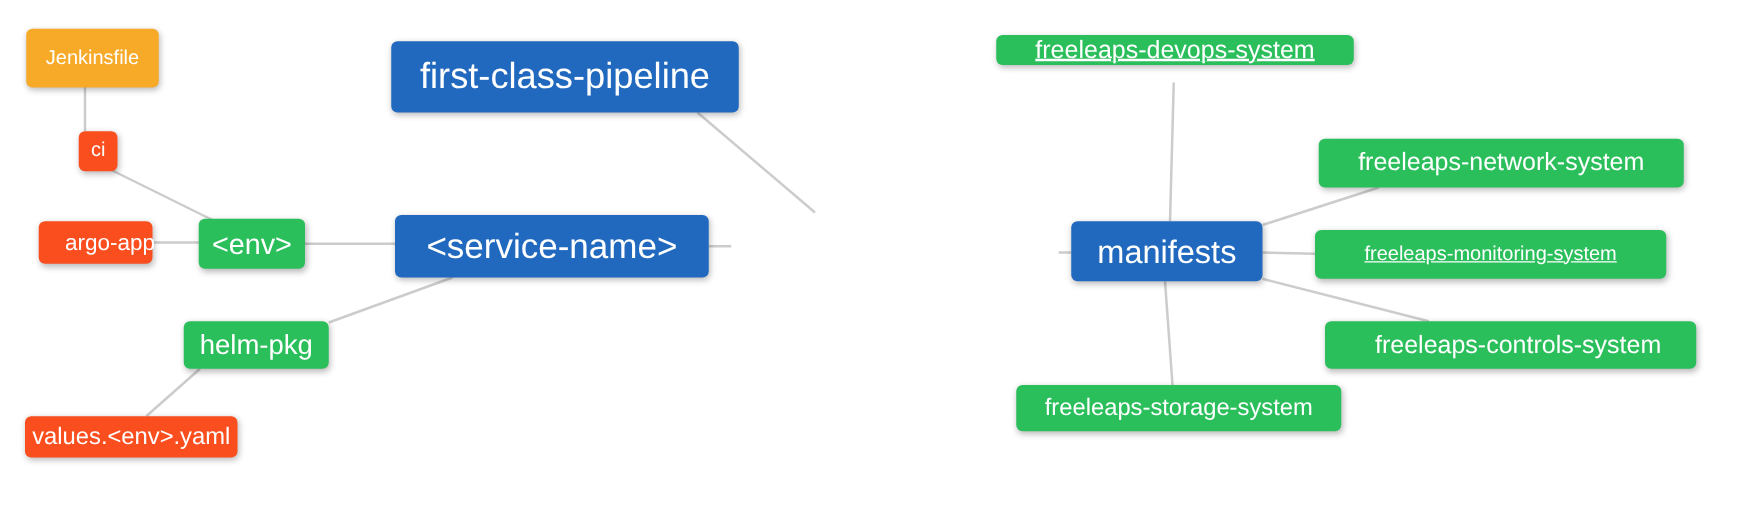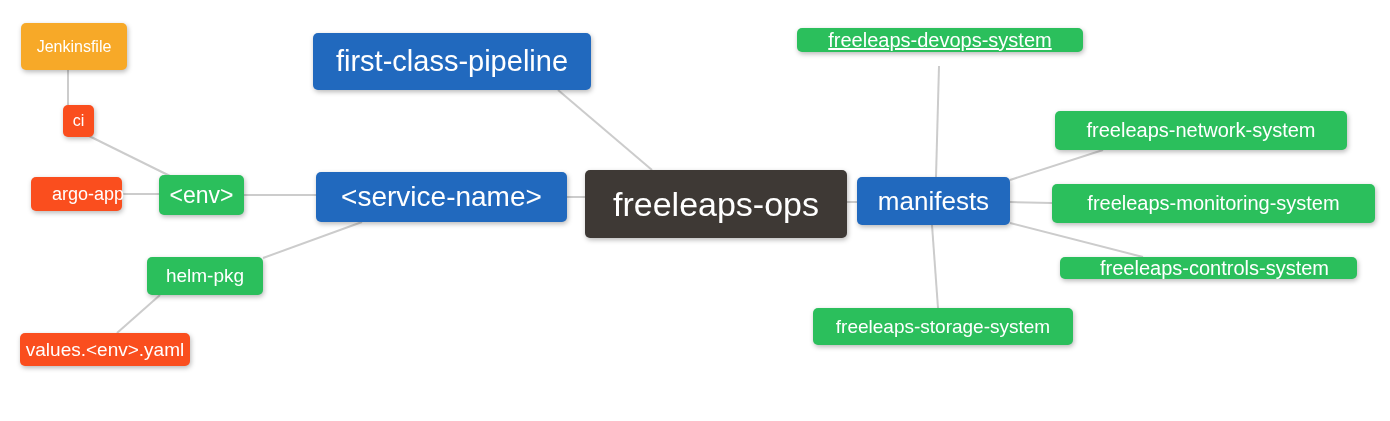--- a/index.html
+++ b/index.html
@@ -42,30 +42,30 @@
   .c-root   { background: var(--c-root); }
   .c-blue   { background: var(--c-primary); }
   .c-green  { background: var(--c-success); }
   .c-orange { background: var(--c-warning); }
   .c-red    { background: var(--c-danger); }
 
   .n-jenkinsfile      { left: 21px;   top: 23px;  width: 106px; height: 47px; font-size: 16px; }
   .n-ci               { left: 63px;   top: 105px; width: 31px;  height: 32px; font-size: 16px; }
   .n-argo-app         { left: 31px;   top: 177px; width: 91px;  height: 34px; font-size: 18px; padding-left: 23px; }
   .n-env              { left: 159px;  top: 175px; width: 85px;  height: 40px; font-size: 23px; }
-  .n-helm-pkg         { left: 147px;  top: 257px; width: 116px; height: 38px; font-size: 19px; }
+  .n-helm-pkg         { left: 147px;  top: 257px; width: 116px; height: 38px; font-size: 22px; }
   .n-values-env-yaml  { left: 8px;    top: 333px; width: 170px; height: 33px; font-size: 19px; margin-left: 12px; }
   .n-first-class-pipeline { left: 313px; top: 33px;  width: 278px; height: 57px; font-size: 29px; }
   .n-service-name     { left: 316px;  top: 172px; width: 251px; height: 50px; font-size: 28px; }
   .n-freeleaps-ops    { left: 585px;  top: 170px; width: 262px; height: 68px; font-size: 34px; }
   .n-manifests        { left: 857px;  top: 177px; width: 153px; height: 48px; font-size: 26px; }
   .n-devops-system    { left: 797px;  top: 28px;  width: 286px; height: 24px; font-size: 20px; text-decoration: underline; }
   .n-network-system   { left: 1055px; top: 111px; width: 292px; height: 39px; font-size: 20px; }
-  .n-monitoring-system{ left: 1052px; top: 184px; width: 323px; height: 39px; font-size: 20px; }
-  .n-controls-system  { left: 1060px; top: 257px; width: 297px; height: 22px; font-size: 20px; padding-left: 12px; }
+  .n-monitoring-system{ left: 1052px; top: 184px; width: 281px; height: 39px; font-size: 16px; text-decoration: underline; }
+  .n-controls-system  { left: 1060px; top: 257px; width: 297px; height: 38px; font-size: 20px; padding-left: 12px; }
   .n-storage-system   { left: 813px;  top: 308px; width: 260px; height: 37px; font-size: 19px; }
 </style>
 </head>
 <body>
 
 <div class="canvas">
 
   <svg class="edges" viewBox="0 0 1390 421" xmlns="http://www.w3.org/2000/svg">
     <line class="edge" x1="68" y1="57" x2="68" y2="105"></line>
     <line class="edge" x1="85" y1="134" x2="170" y2="176"></line>
@@ -84,21 +84,20 @@
   </svg>
 
   <div class="node c-orange n-jenkinsfile">Jenkinsfile</div>
   <div class="node c-red    n-ci">ci</div>
   <div class="node c-red    n-argo-app">argo-app</div>
   <div class="node c-green  n-env">&lt;env&gt;</div>
   <div class="node c-green  n-helm-pkg">helm-pkg</div>
   <div class="node c-red    n-values-env-yaml">values.&lt;env&gt;.yaml</div>
   <div class="node c-blue   n-service-name">&lt;service-name&gt;</div>
   <div class="node c-blue   n-first-class-pipeline">first-class-pipeline</div>
-  <div class="node c-root   n-freeleaps-ops">freeleaps-ops</div>
   <div class="node c-blue   n-manifests">manifests</div>
   <div class="node c-green  n-devops-system">freeleaps-devops-system</div>
   <div class="node c-green  n-network-system">freeleaps-network-system</div>
   <div class="node c-green  n-monitoring-system">freeleaps-monitoring-system</div>
   <div class="node c-green  n-controls-system">freeleaps-controls-system</div>
   <div class="node c-green  n-storage-system">freeleaps-storage-system</div>
 
 </div>
 
 </body></html>

